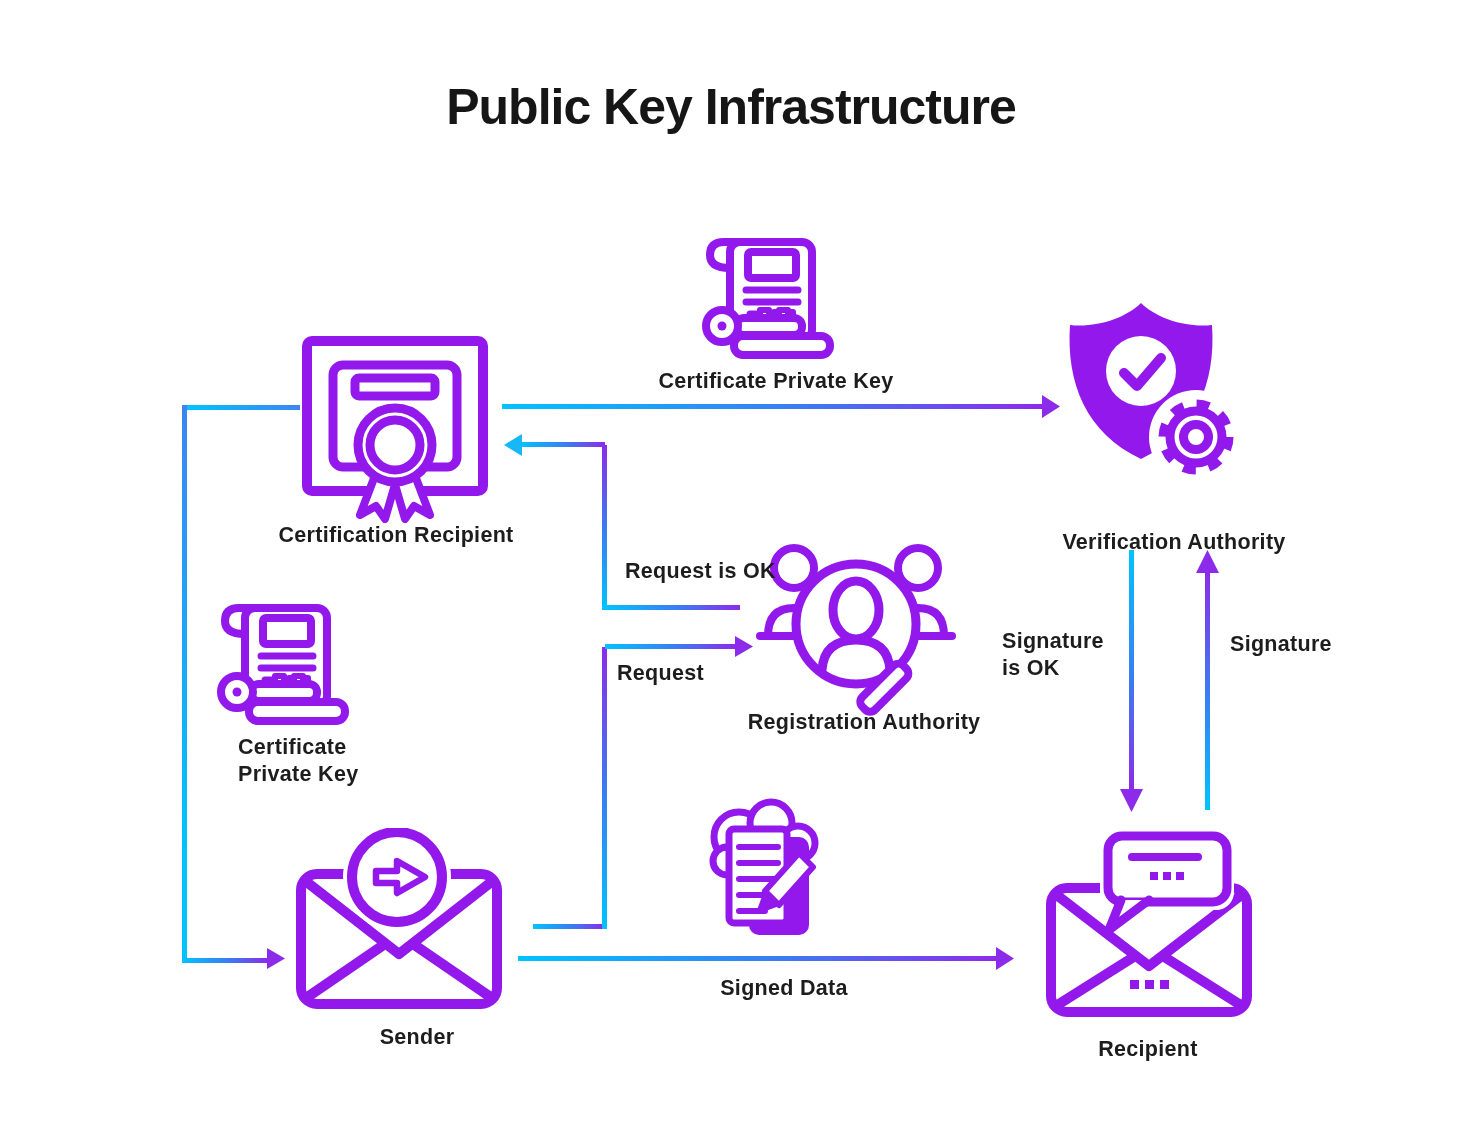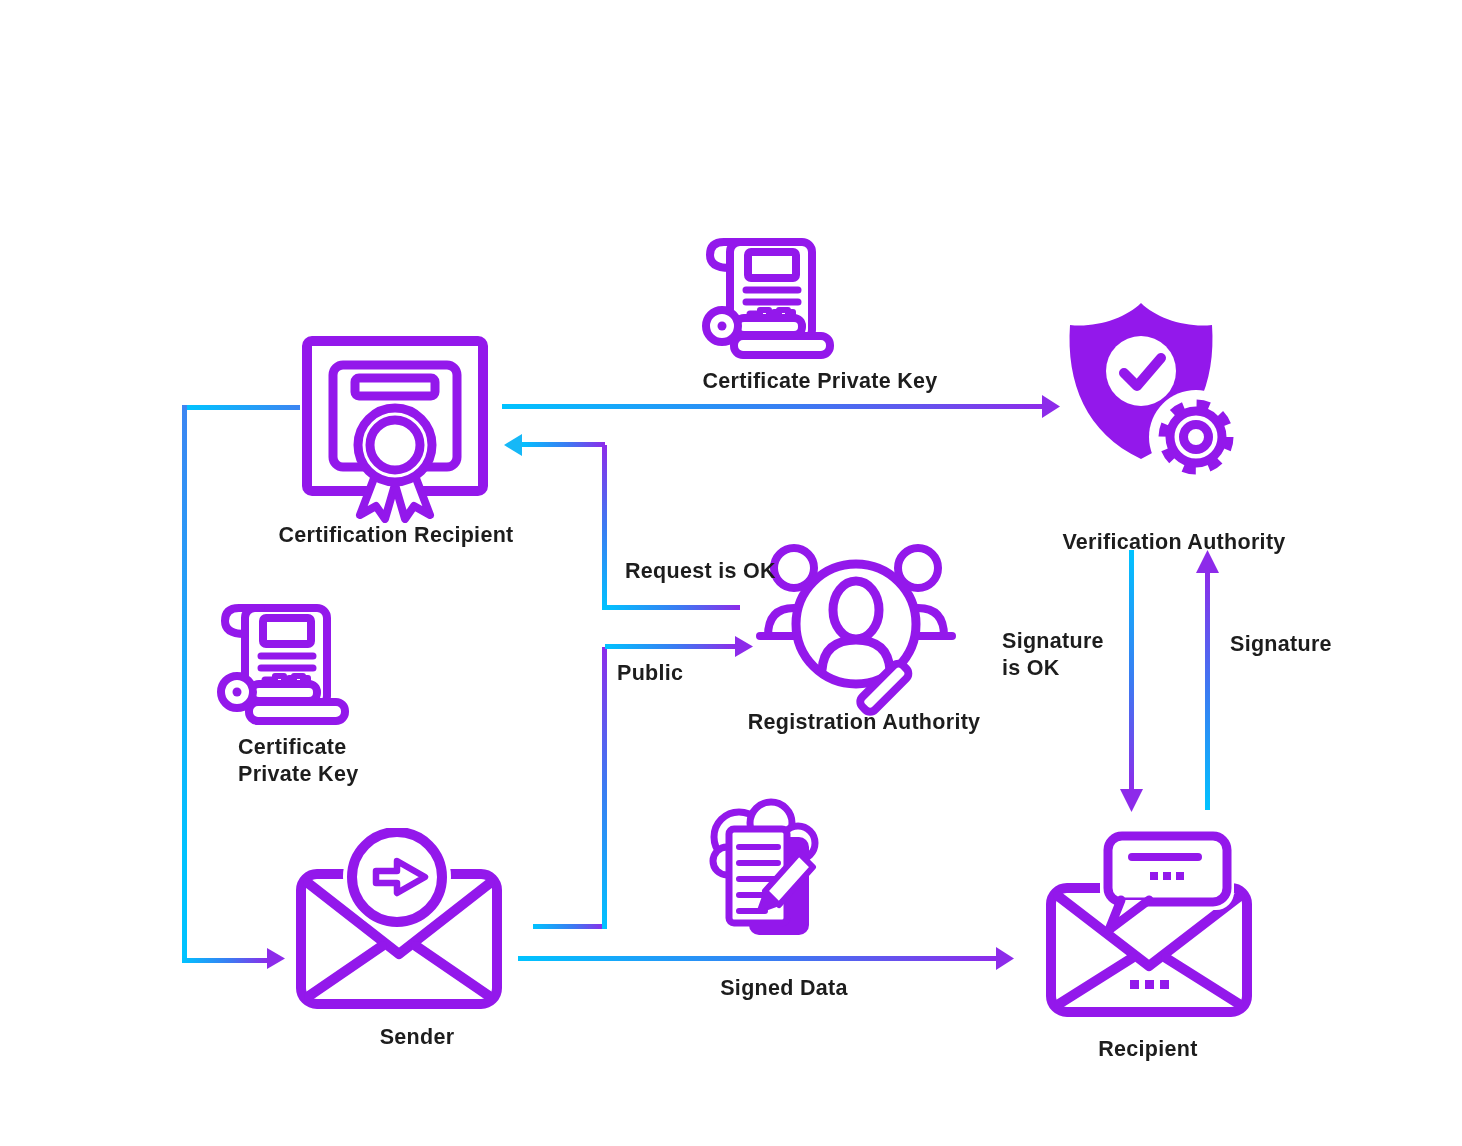--- a/index.html
+++ b/index.html
@@ -11,20 +11,21 @@
          letter-spacing:.3px;white-space:nowrap;line-height:27px;}
   .label.centered{transform:translateX(-50%);text-align:center;}
   .node-svg{position:absolute;}
   svg{display:block;}
 </style>
 </head>
 <body>
 
 <div id="stage">
 
+  <div class="title" style="left:731px;top:78px;">Public Key Infrastructure</div>
 
   <svg class="node-svg" style="left:0;top:0;" width="1462" height="1146" viewBox="0 0 1462 1146">
     <defs>
       <linearGradient id="cp" x1="0" y1="0" x2="1" y2="0">
         <stop offset="0" stop-color="#00C3FF"></stop>
           <stop offset=".55" stop-color="#3B7BF2"></stop>
           <stop offset="1" stop-color="#8D2BEA"></stop>
       </linearGradient>
       <linearGradient id="cpV" x1="0" y1="0" x2="0" y2="1">
         <stop offset="0" stop-color="#00C3FF"></stop>
@@ -109,21 +110,21 @@
       <path d="M46,54 H98 M46,66 H98" stroke-width="7"></path>
       <path d="M50,78 H66" stroke-width="7"></path>
       <path d="M74,84 v-8 h6 v4 h7 v-4 h6 v8" stroke-width="6"></path>
       <rect x="34" y="100" width="96" height="19" rx="9" stroke-width="8" fill="#fff"></rect>
       <path d="M60,82 v-8 h9 v8 M79,82 v-8 h9 v8" stroke-width="6" fill="#fff"></path>
       <rect x="36" y="82" width="66" height="17" rx="8" stroke-width="8" fill="#fff"></rect>
       <circle cx="22" cy="90" r="16" stroke-width="8" fill="#fff"></circle>
       <circle cx="22" cy="90" r="4.5" fill="#9318EB" stroke="none"></circle>
     </g>
   </svg>
-  <div class="label centered" style="left:776px;top:368px;margin-left:44px;">Certificate Private Key</div>
+  <div class="label centered" style="left:776px;top:368px;">Certificate Private Key</div>
 
   <svg class="node-svg" style="left:1046px;top:295px;" width="200" height="195" viewBox="0 0 200 195">
     <path d="M95,8 C80,23 50,33 24,30 C20,88 40,138 95,164 C150,138 170,88 166,30 C140,33 110,23 95,8 Z" fill="#9318EB"></path>
     <circle cx="95" cy="76" r="35" fill="#ffffff"></circle>
     <path d="M78,78 L91,91 L115,63" stroke="#9318EB" stroke-width="10" fill="none" stroke-linecap="round" stroke-linejoin="round"></path>
     <g>
       <circle cx="150" cy="142" r="47" fill="#ffffff"></circle>
       <circle cx="150" cy="142" r="31" fill="none" stroke="#9318EB" stroke-width="13" stroke-dasharray="12 12.4"></circle>
       <circle cx="150" cy="142" r="26" fill="#ffffff" stroke="#9318EB" stroke-width="9"></circle>
       <circle cx="150" cy="142" r="12.5" fill="#ffffff" stroke="#9318EB" stroke-width="9"></circle>
@@ -212,21 +213,21 @@
         <rect x="104" y="42" width="8" height="8" fill="#9318EB" stroke="none"></rect>
         <rect x="117" y="42" width="8" height="8" fill="#9318EB" stroke="none"></rect>
         <rect x="130" y="42" width="8" height="8" fill="#9318EB" stroke="none"></rect>
       </g>
     </g>
   </svg>
   <div class="label centered" style="left:1148px;top:1036px;">Recipient</div>
 
   <div class="label" style="left:617px;top:558px;margin-left:8px;">Request is OK</div>
 
-  <div class="label" style="left:617px;top:660px;">Public</div>
+  <div class="label" style="left:617px;top:660px;">Request</div>
 
   <div class="label" style="left:1002px;top:628px;">
     <div>Signature</div>
     <div>is OK</div>
   </div>
 
   <div class="label" style="left:1230px;top:631px;">Signature</div>
 
 </div>
 

